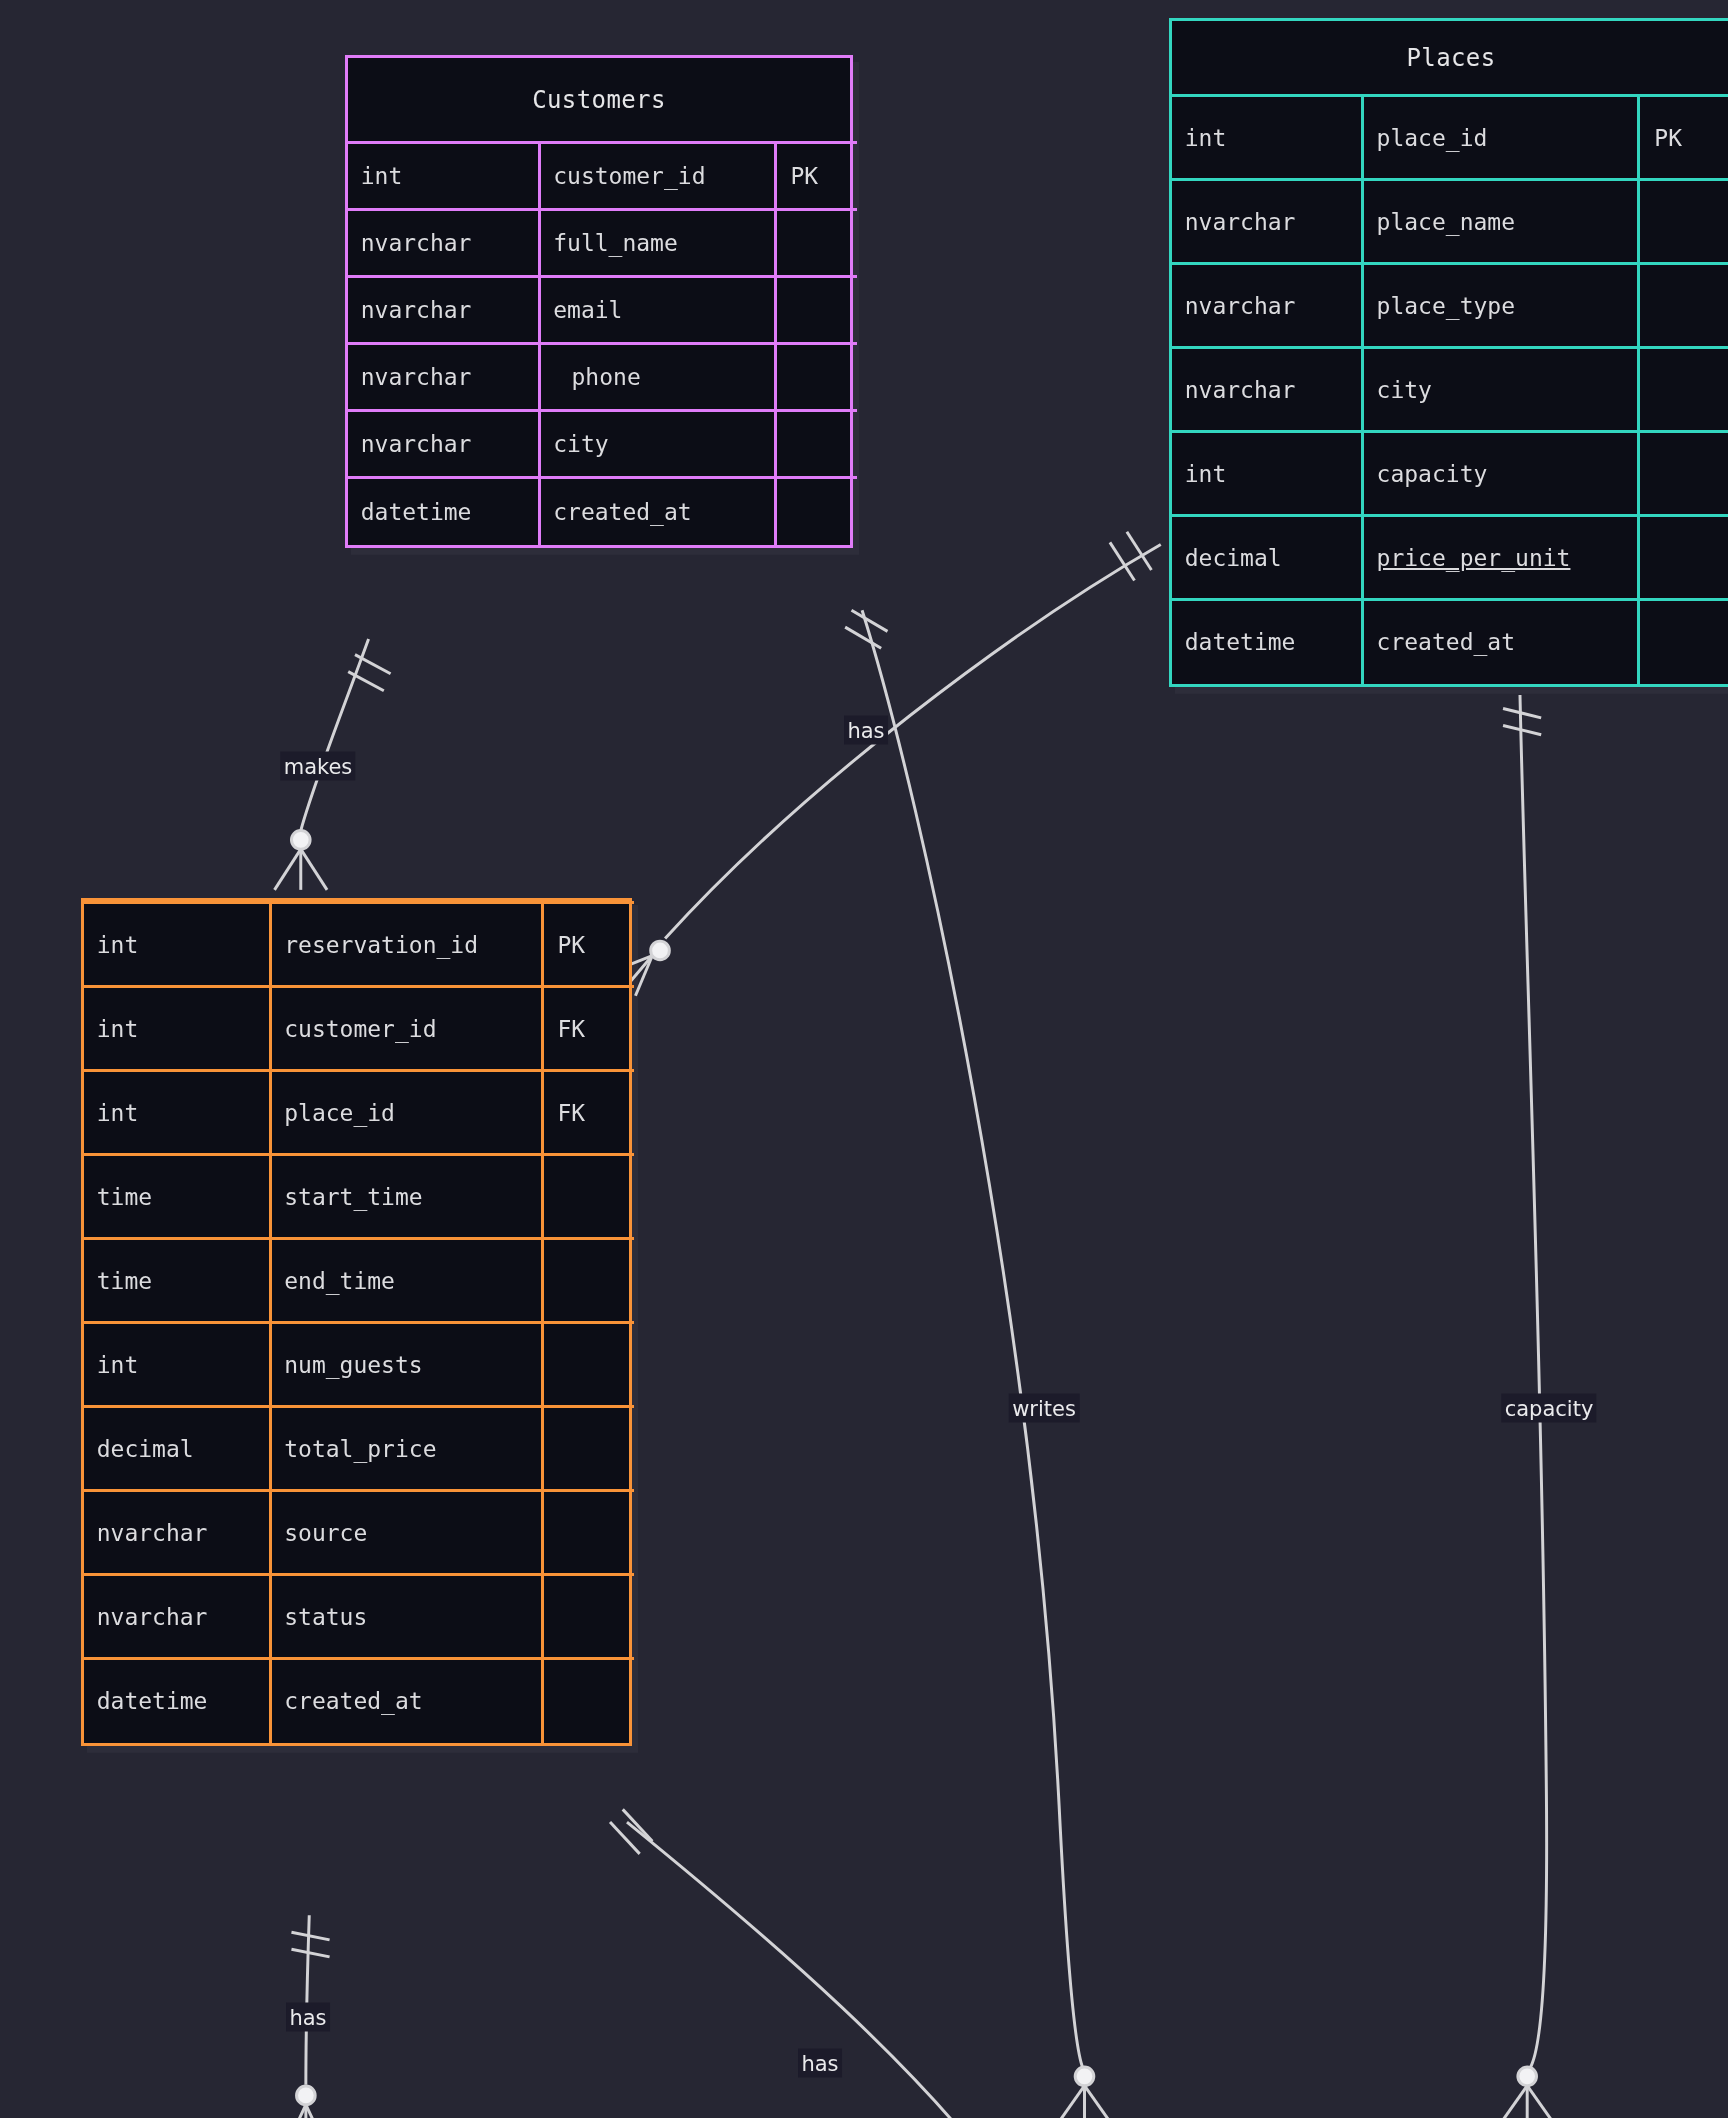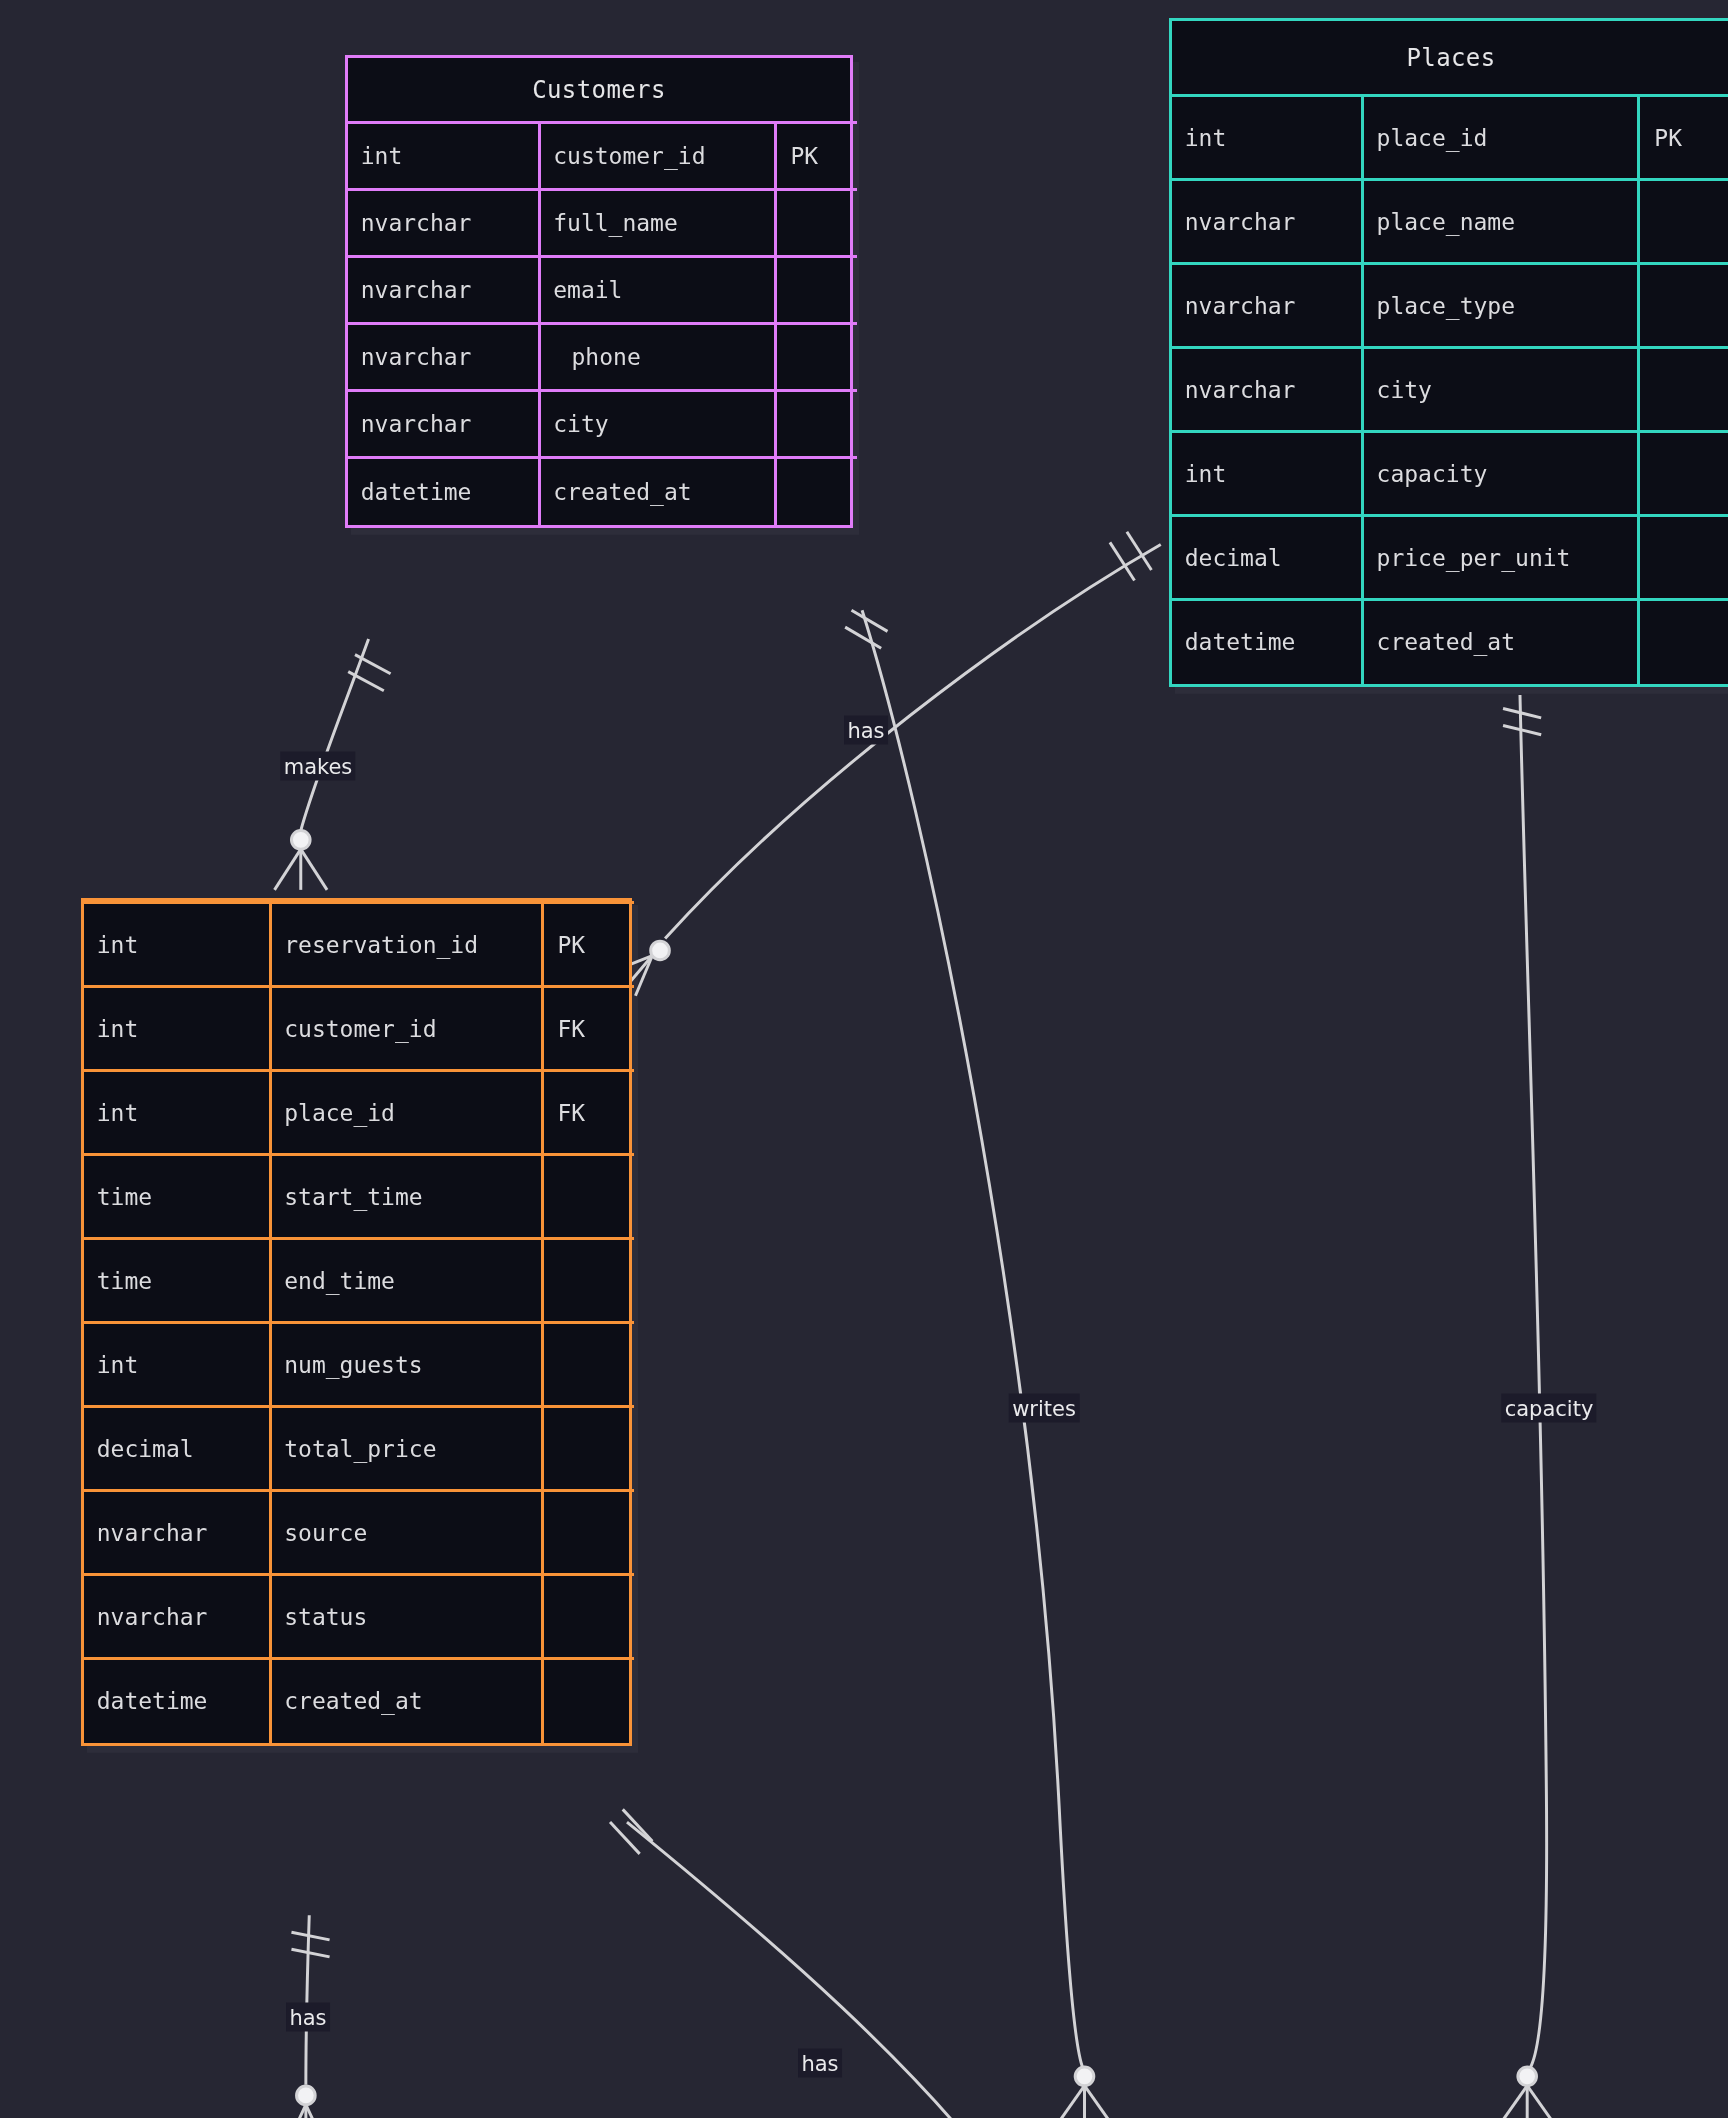--- a/index.html
+++ b/index.html
@@ -127,21 +127,21 @@
       <line x1="1440" y1="4300" x2="1510" y2="4375"></line>
 
       <circle cx="2420" cy="5225" r="22"></circle>
       <path d="M 2440 5237 L 2530 5230"></path>
       <path d="M 2440 5237 L 2530 5285"></path>
       <path d="M 2440 5237 L 2505 5325"></path>
     </g>
   </svg>
 
   <div class="entity" style="left: 345px; top: 55px; width: 508px; border-width: 3.8px; border-color: rgb(224, 124, 248);">
-    <div class="ent-title" style="height:63px;">Customers</div>
+    <div class="ent-title" style="height:83px;">Customers</div>
     <table class="ent-rows">
       <tbody>
           <tr style="height:67px;">
         <td class="c-type" style="width: 191px; border-color: rgb(224, 124, 248);">int</td>
         <td class="c-name" style="width: 236px; border-color: rgb(224, 124, 248);">customer_id</td>
         <td class="c-key" style="width: 82px; border-color: rgb(224, 124, 248);">PK</td>
       </tr>
       <tr style="height:67px;">
         <td class="c-type" style="border-color: rgb(224, 124, 248);">nvarchar</td>
         <td class="c-name" style="border-color: rgb(224, 124, 248);">full_name</td>
@@ -195,21 +195,21 @@
         <td class="c-name" style="border-color: rgb(51, 214, 192);">city</td>
         <td class="c-key" style="border-color: rgb(51, 214, 192);"></td>
       </tr>
       <tr style="height:84px;">
         <td class="c-type" style="border-color: rgb(51, 214, 192);">int</td>
         <td class="c-name" style="border-color: rgb(51, 214, 192);">capacity</td>
         <td class="c-key" style="border-color: rgb(51, 214, 192);"></td>
       </tr>
       <tr style="height:84px;">
         <td class="c-type" style="border-color: rgb(51, 214, 192);">decimal</td>
-        <td class="c-name" style="border-color: rgb(51, 214, 192);">price_per_unit</td>
+        <td class="c-name" style="border-color: rgb(51, 214, 192); text-decoration: underline;">price_per_unit</td>
         <td class="c-key" style="border-color: rgb(51, 214, 192);"></td>
       </tr>
       <tr style="height:84px;">
         <td class="c-type" style="border-color: rgb(51, 214, 192);">datetime</td>
         <td class="c-name" style="border-color: rgb(51, 214, 192);">created_at</td>
         <td class="c-key" style="border-color: rgb(51, 214, 192);"></td>
       </tr>
     </tbody>
       </table>
   </div>

